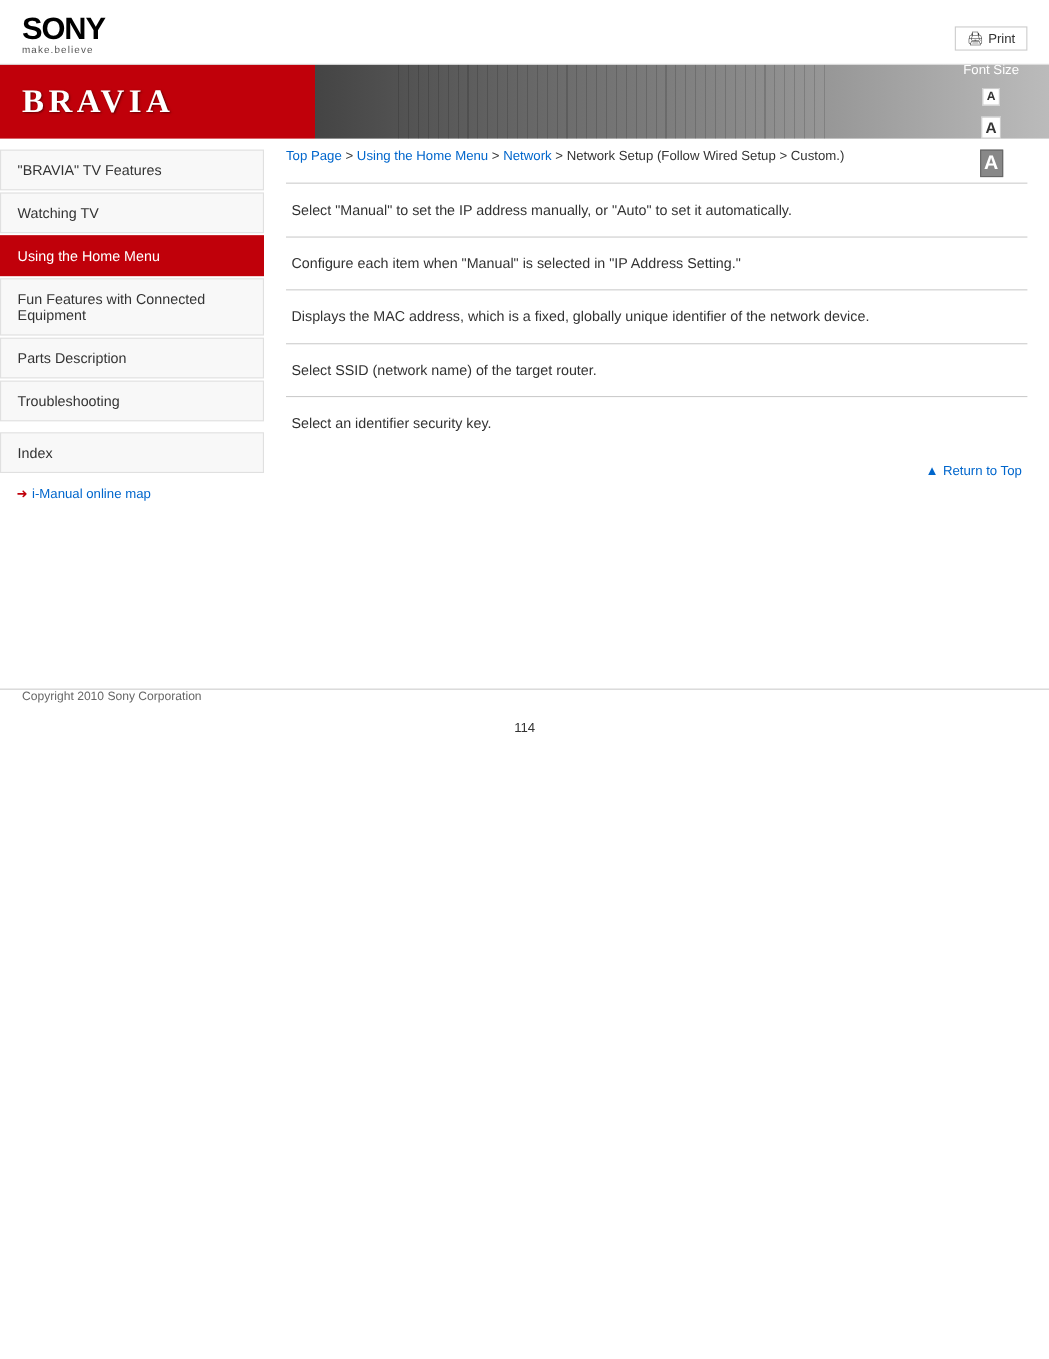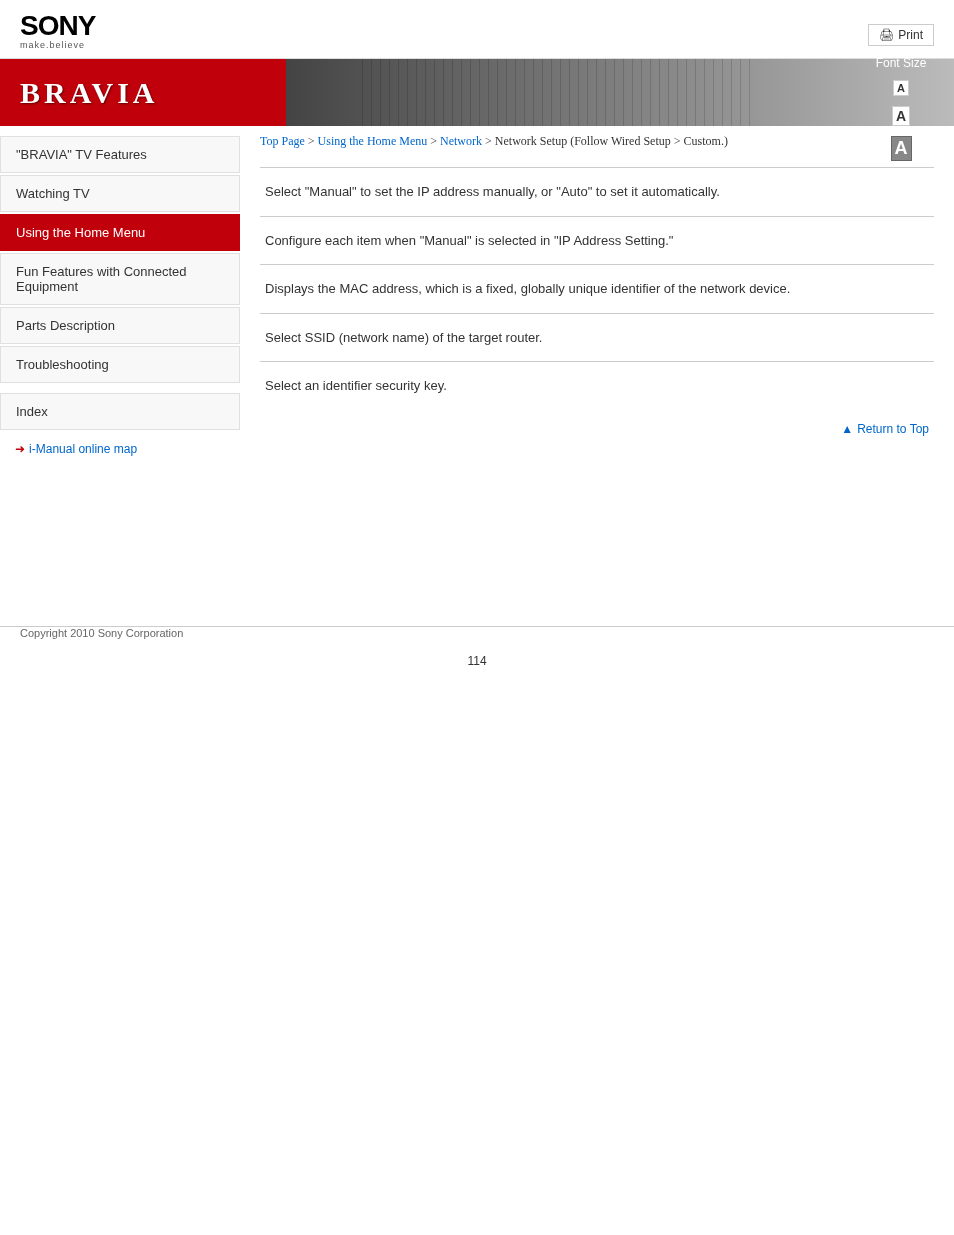--- a/index.html
+++ b/index.html
@@ -72,21 +72,21 @@
       color: #333;
     }
     .sidebar-item.active { background: #c0000a; color: #fff; border-color: #c0000a; }
     .sidebar-item.index-item { margin-top: 10px; }
     #imanual-link { padding: 10px 15px; color: #c0000a; font-size: 12px; cursor: pointer; display: flex; align-items: center; gap: 4px; }
 
     
     #content { flex: 1; padding: 0 20px 20px 20px; }
 
     
-    #breadcrumb { padding: 8px 0; font-size: 12px; color: #333; margin-bottom: 10px; font-family: Liberation Serif, serif; }
+    #breadcrumb { padding: 8px 0; font-size: 12px; color: #333; margin-bottom: 10px; }
     #breadcrumb a { color: #0066cc; text-decoration: none; }
     #breadcrumb span { color: #333; }
 
     
     .content-row {
       border-top: 1px solid #ccc;
       padding: 14px 5px;
       font-size: 13px;
       line-height: 1.5;
       color: #333;

